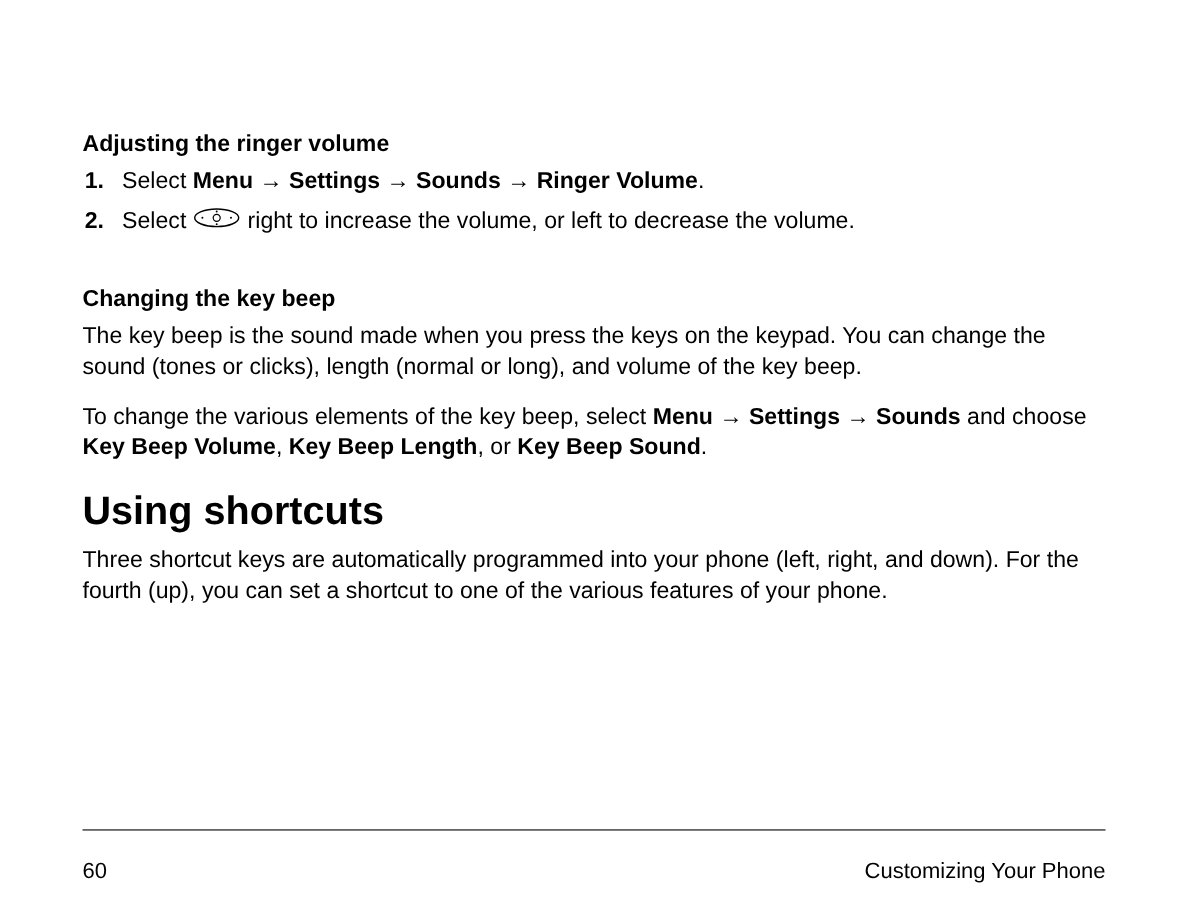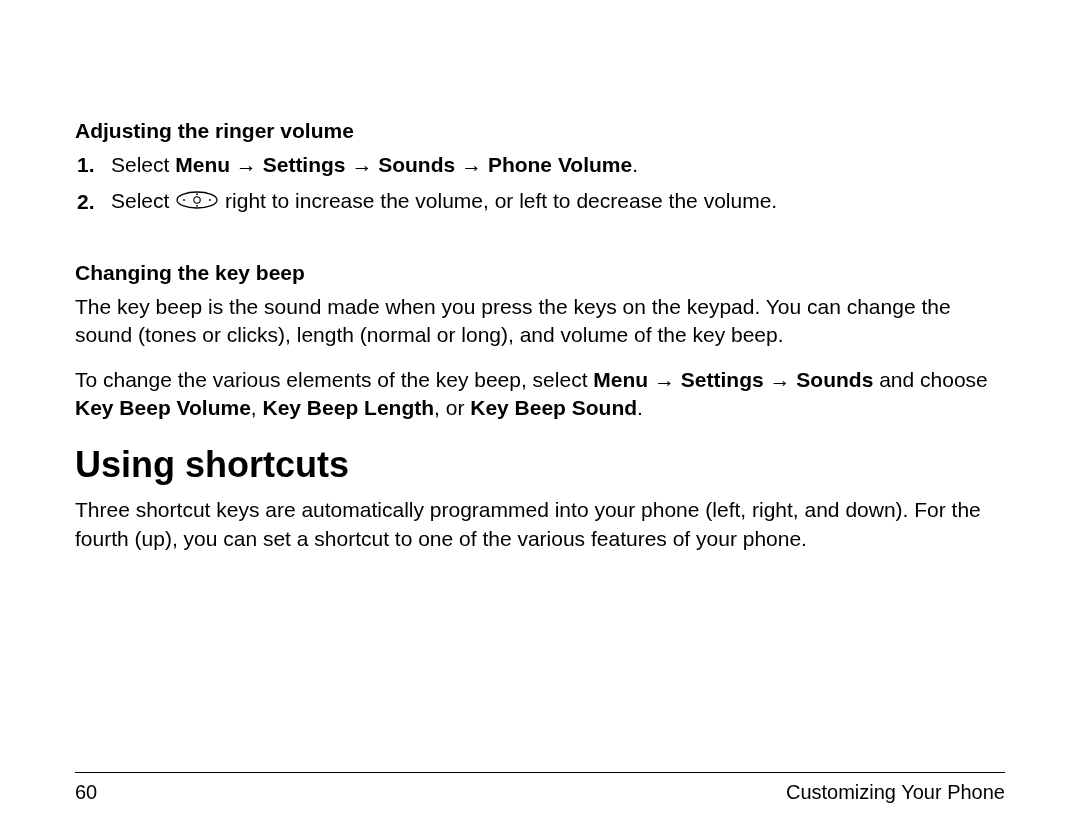--- a/index.html
+++ b/index.html
@@ -39,42 +39,42 @@
       margin-bottom: 16px;
     }
     .h2 {
       font-size: 36px;
       font-weight: bold;
       margin-top: 22px;
       margin-bottom: 10px;
     }
     .footer {
       border-top: 1px solid #000;
-      padding-top: 8px;
+      padding-top: 26px;
       display: flex;
       justify-content: space-between;
       font-size: 20px;
     }
     .nav-icon {
       display: inline-block;
       vertical-align: middle;
     }
   </style>
 </head>
 <body>
 
 <div class="content">
 
   <div class="subheading">Adjusting the ringer volume</div>
 
   <ol class="ol">
     <li class="ol-item">
       <span class="ol-num">1.</span>
       <span>
-        <span>Select </span><span class="b">Menu → Settings → Sounds → Phone Volume</span><span>.</span>
+        <span>Select </span><span class="b">Menu → Settings → Sounds → Ringer Volume</span><span>.</span>
       </span>
     </li>
     <li class="ol-item">
       <span class="ol-num">2.</span>
       <span>
         <span>Select </span>
         <span class="nav-icon">
           <svg width="44" height="20" viewBox="0 0 44 20">
             <ellipse cx="22" cy="10" rx="20" ry="8" fill="none" stroke="#000" stroke-width="1.3"></ellipse>
             <circle cx="22" cy="10" r="3.2" fill="none" stroke="#000" stroke-width="1.1"></circle>

